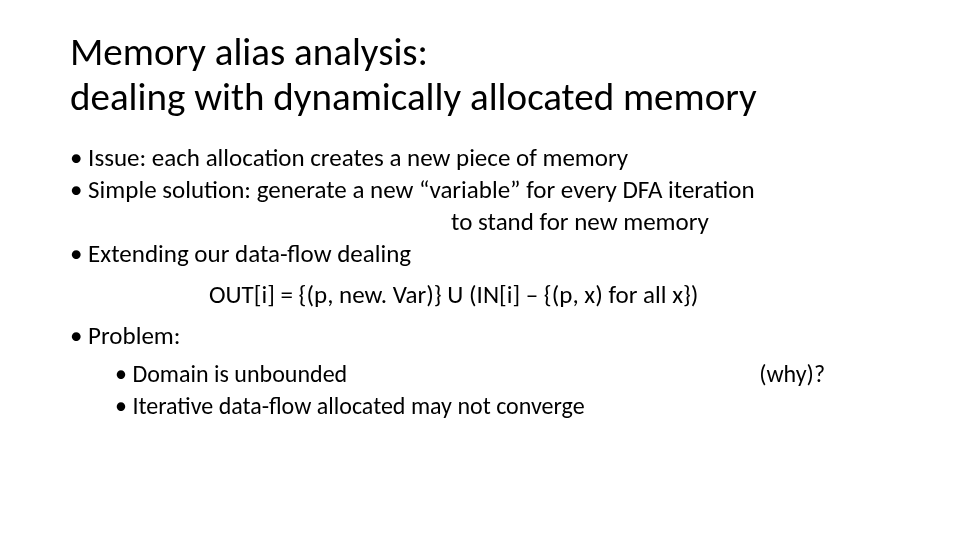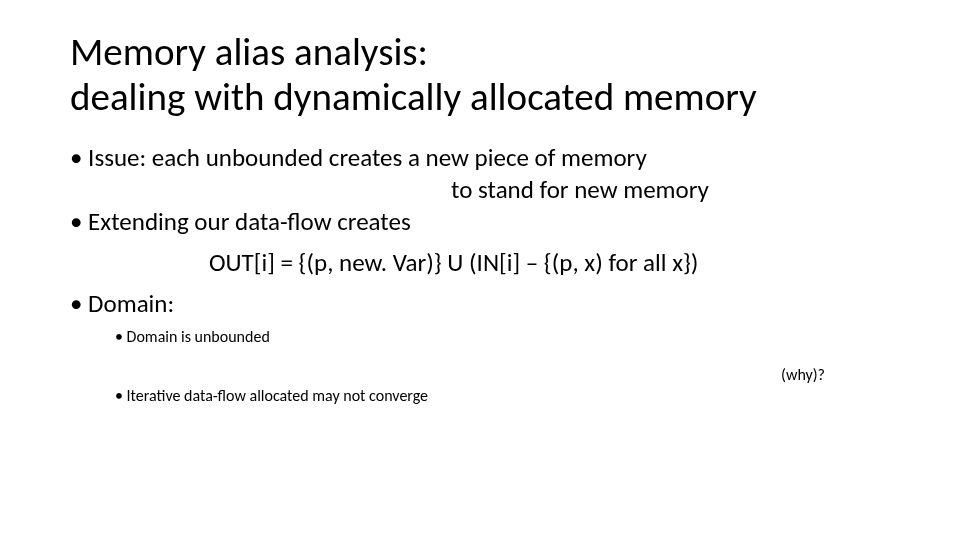--- a/index.html
+++ b/index.html
@@ -41,63 +41,63 @@
   .indent-code2 {
     margin: 0;
     padding-left: 200px;
     text-align: center;
   }
   .indent-formula {
     margin: 9px;
     padding-left: 130px;
   }
   .sub-list {
-    font-size: 16px;
+    font-size: 24px;
     line-height: 1.35;
     padding-left: 45px;
     margin-top: 6px;
   }
   .sub-row {
     display: flex;
     width: 770px;
   }
   .sub-left {
     flex: 0 0 auto;
   }
   .sub-right {
     margin-left: auto;
     padding-right: 60px;
-    margin-top: 38px;
   }
   .gap {
     display: inline-block;
     width: 120px;
   }
 </style>
 </head>
 <body>
 
 <div class="slide">
 
   <h1 class="title">
     <span>Memory alias analysis:</span><br>
     <span>dealing with dynamically allocated memory</span>
   </h1>
 
   <div class="body">
 
-    <p class="bullet">• Issue: each unbounded creates a new piece of memory</p>
+    <p class="bullet">• Issue: each allocation creates a new piece of memory</p>
 
 
+    <p class="bullet">• Simple solution: generate a new “variable” for every DFA iteration</p>
     <p class="indent-code2">to stand for new memory</p>
 
-    <p class="bullet">• Extending our data-flow creates</p>
+    <p class="bullet">• Extending our data-flow dealing</p>
     <p class="indent-formula">OUT[i] = {(p, new. Var)} U (IN[i] – {(p, x) for all x})</p>
 
-    <p class="bullet">• Domain:</p>
+    <p class="bullet">• Problem:</p>
 
     <div class="sub-list">
       <div class="sub-row">
         <span class="sub-left">• Domain is unbounded</span>
         <span class="sub-right">(why)?</span>
       </div>
       <div>• Iterative data-flow allocated may not converge</div>
     </div>
 
   </div>

